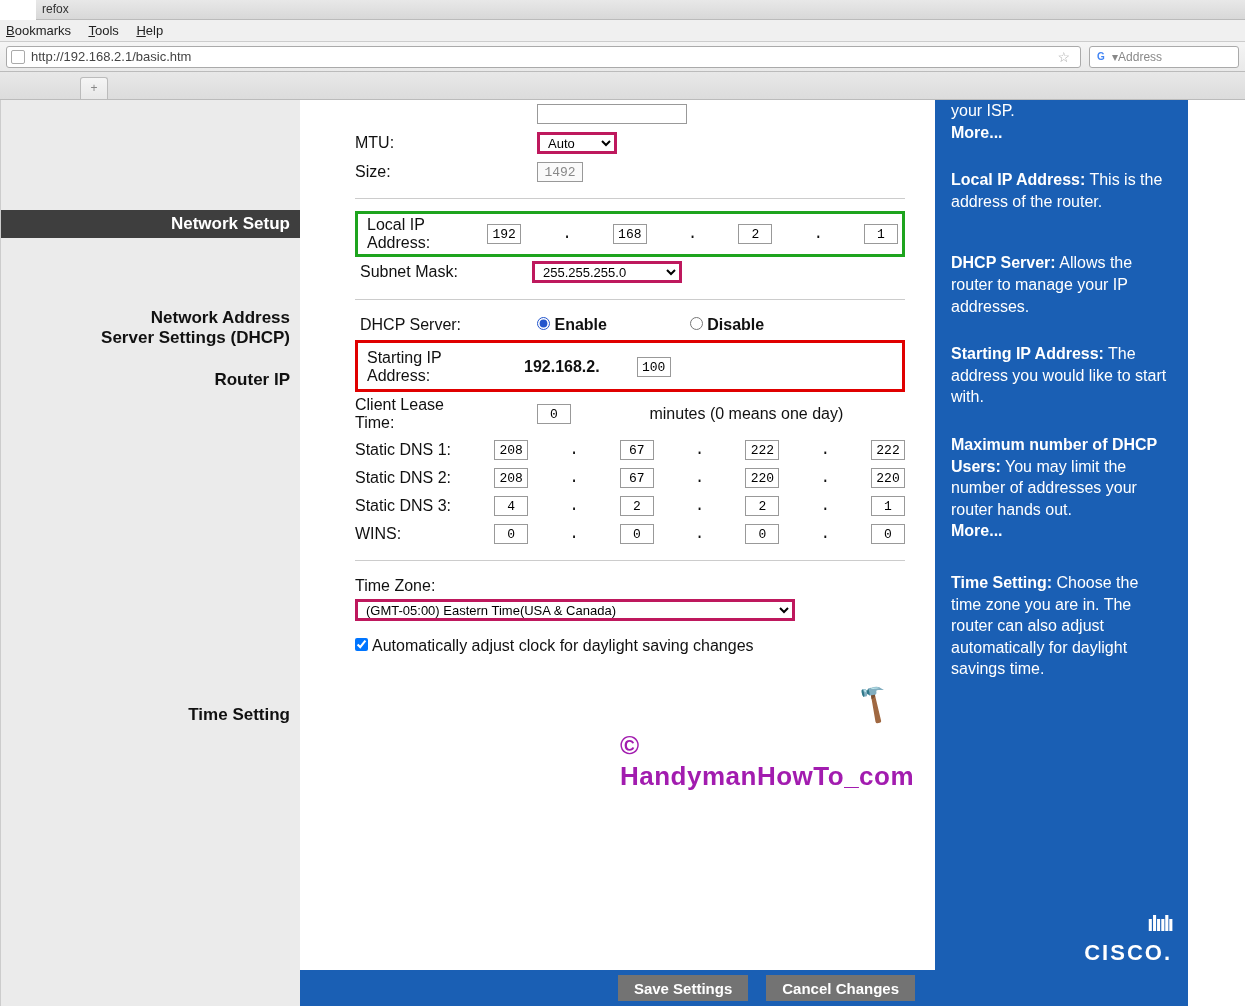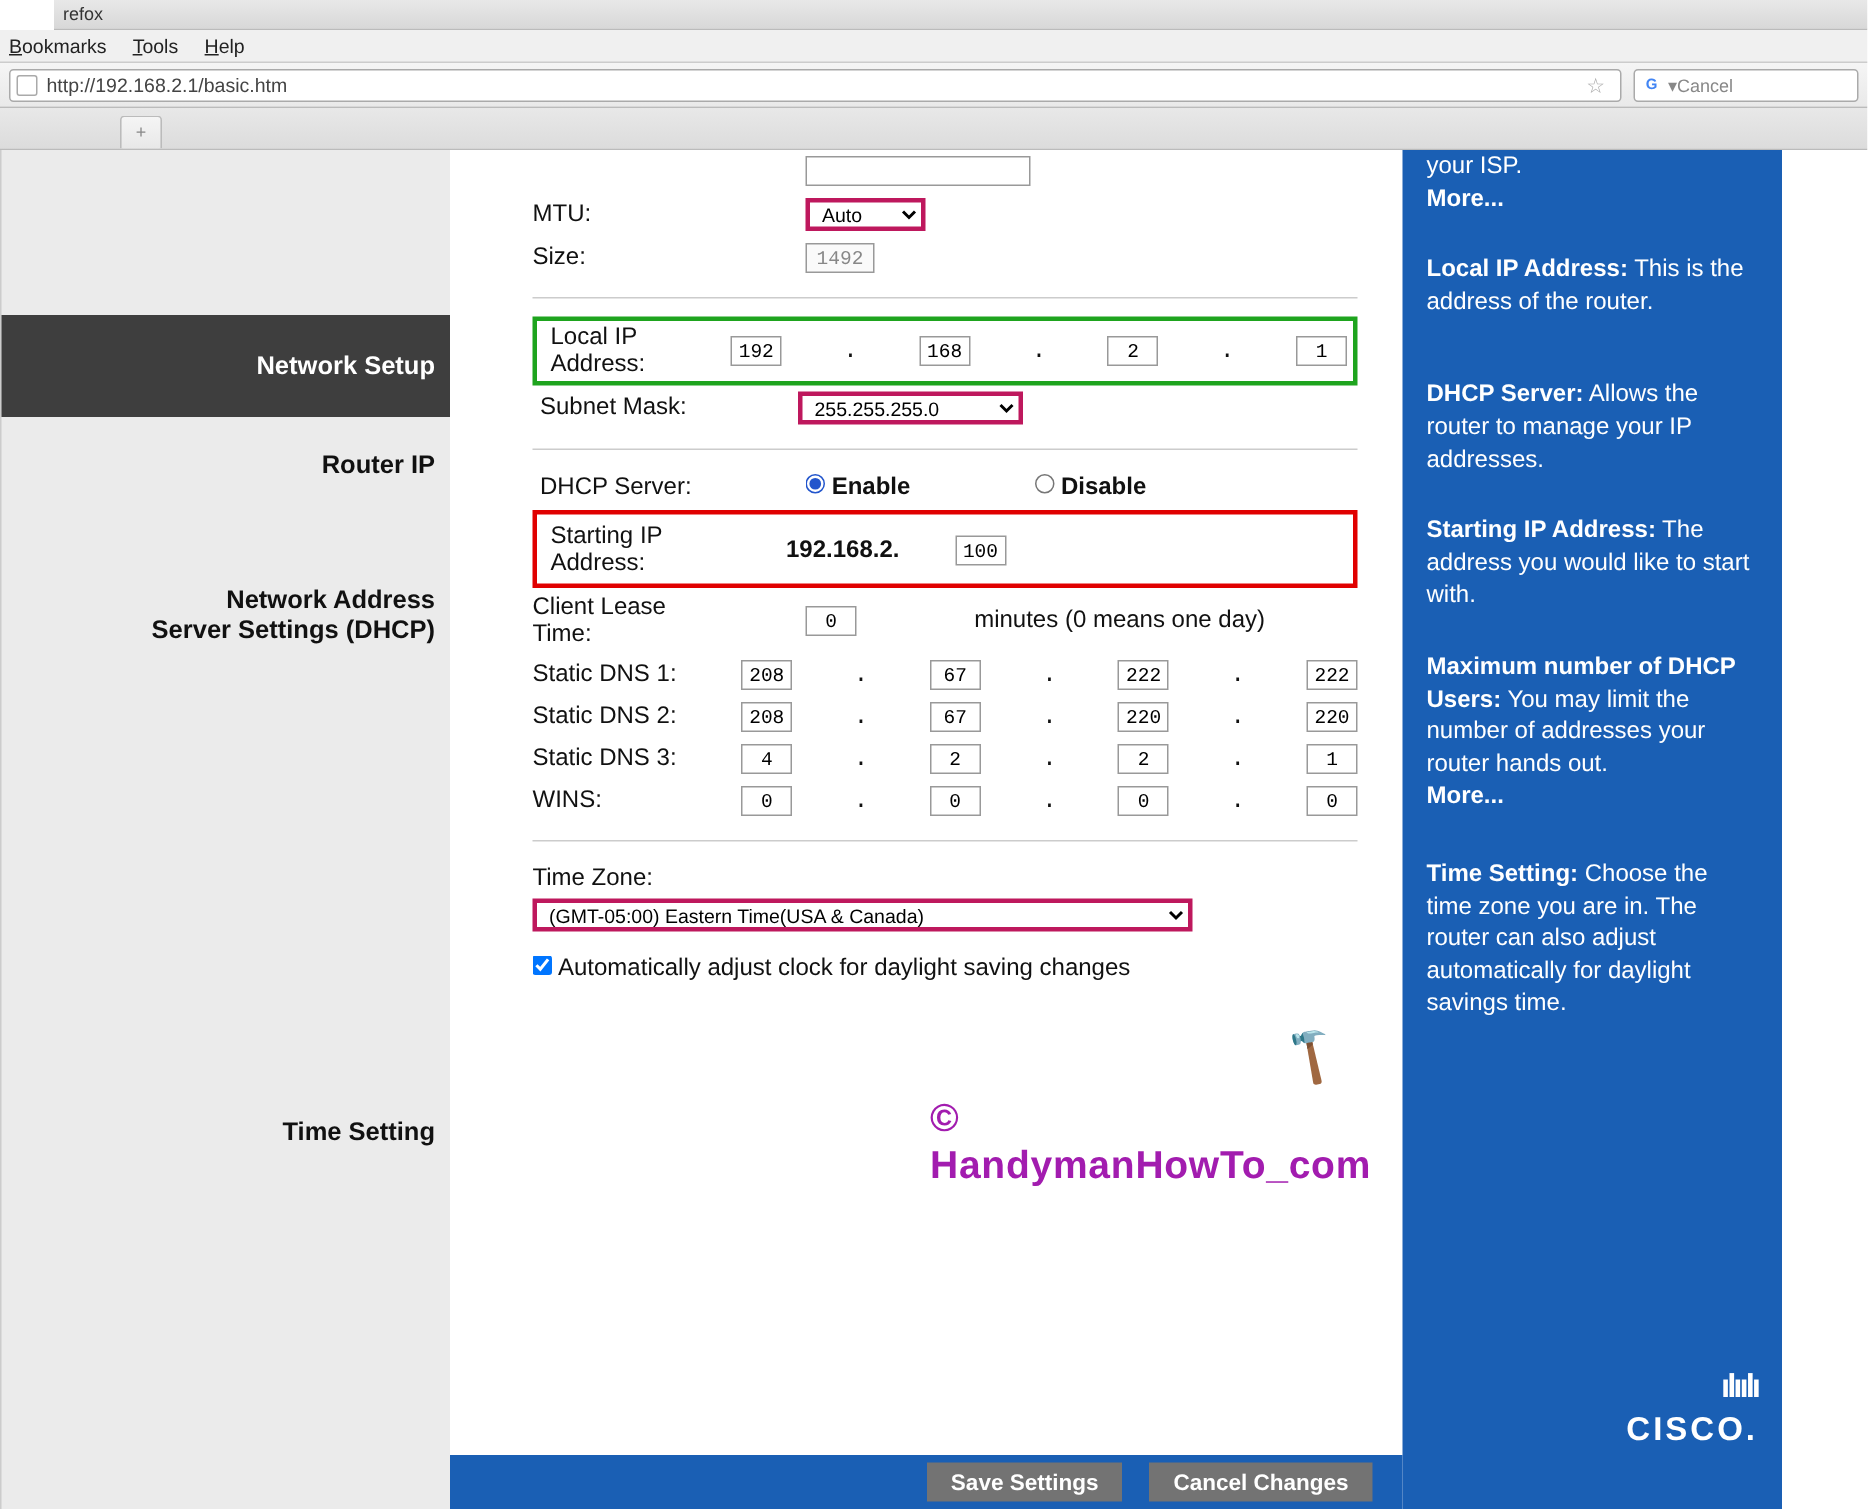--- a/index.html
+++ b/index.html
@@ -15,21 +15,21 @@
 .addr-icon { width:14px; height:14px; border:1px solid #aaa; border-radius:2px; margin-right:6px; background:#fff; }
 .addr-url { flex:1; border:none; font-size:13px; outline:none; color:#444; }
 .star { color:#aaa; font-size:14px; margin-left:4px; margin-right:6px; }
 .searchbox { width:150px; height:22px; margin-left:8px; background:#fff; border:1px solid #aaa; border-radius:3px; display:flex; align-items:center; padding:0 4px; font-size:12px; color:#888; }
 .g-icon { width:14px; height:14px; margin-right:4px; display:inline-flex; align-items:center; justify-content:center; font-weight:bold; font-size:10px; }
 .tabstrip { height:28px; background:linear-gradient(#e8e8e8,#dcdcdc); border-bottom:1px solid #bbb; display:flex; align-items:flex-end; }
 .newtab { width:28px; height:22px; margin-left:80px; background:linear-gradient(#f5f5f5,#e8e8e8); border:1px solid #bbb; border-bottom:none; border-radius:3px 3px 0 0; text-align:center; line-height:20px; color:#888; font-size:12px; }
 
 .page { position:relative; display:flex; height: calc(100vh - 100px); min-height: 906px; }
 .sidebar { width:300px; background:#ebebeb; border-left:1px solid #ccc; }
-.side-hdr { background:#3e3e3e; color:#fff; font-size:17px; font-weight:bold; text-align:right; padding:24px 10px; margin-top:110px; }
+.side-hdr { background:#3e3e3e; color:#fff; font-size:17px; font-weight:bold; text-align:right; padding:4px 10px; margin-top:110px; }
 .side-lbl { font-size:17px; font-weight:bold; text-align:right; padding-right:10px; color:#111; }
 .side-lbl.router { margin-top:22px; }
 .side-lbl.dhcp { margin-top:70px; }
 .side-lbl.time { margin-top:315px; }
 
 .main { width:635px; background:#fff; padding:0 30px 20px 55px; font-size:16px; color:#111; position:relative; }
 .row { display:flex; align-items:center; padding:4px 0;gap:37px; }
 .lbl { width:145px; }
 .lbl2 { width:125px; padding-left:5px; }
 .sel { border:3px solid #be185d; height:22px; font-size:13px; padding:0 4px; background:#fff; }
@@ -73,35 +73,35 @@
 </div>
 <div class="addrbar">
   <div class="addr-wrap">
     <span class="addr-icon"></span>
     <input class="addr-url" value="http://192.168.2.1/basic.htm" style="">
     <span class="star">☆</span>
   </div>
   <div class="searchbox">
     <span class="g-icon">
         <span style="color:#4285f4">G</span>
-      </span>▾ <span>Cancel</span>
+      </span>▾ <span>Address</span>
   </div>
 </div>
 <div class="tabstrip">
   <div class="newtab">+</div>
 </div>
 
 <div class="page">
 
   <div class="sidebar">
     <div class="side-hdr">Network Setup</div>
-    <div class="side-lbl router">Router IP</div>
     <div class="side-lbl dhcp">
       <span>Network Address</span><br><span>Server Settings (DHCP)</span>
     </div>
+    <div class="side-lbl router">Router IP</div>
     <div class="side-lbl time">Time Setting</div>
   </div>
 
   <div class="main">
     <div class="row">
         <div class="lbl" style="visibility:hidden">Domain Name:</div>
         <input class="ipbox" style="width: 150px;">
       </div>
     <div class="row">
         <div class="lbl">MTU:</div>

